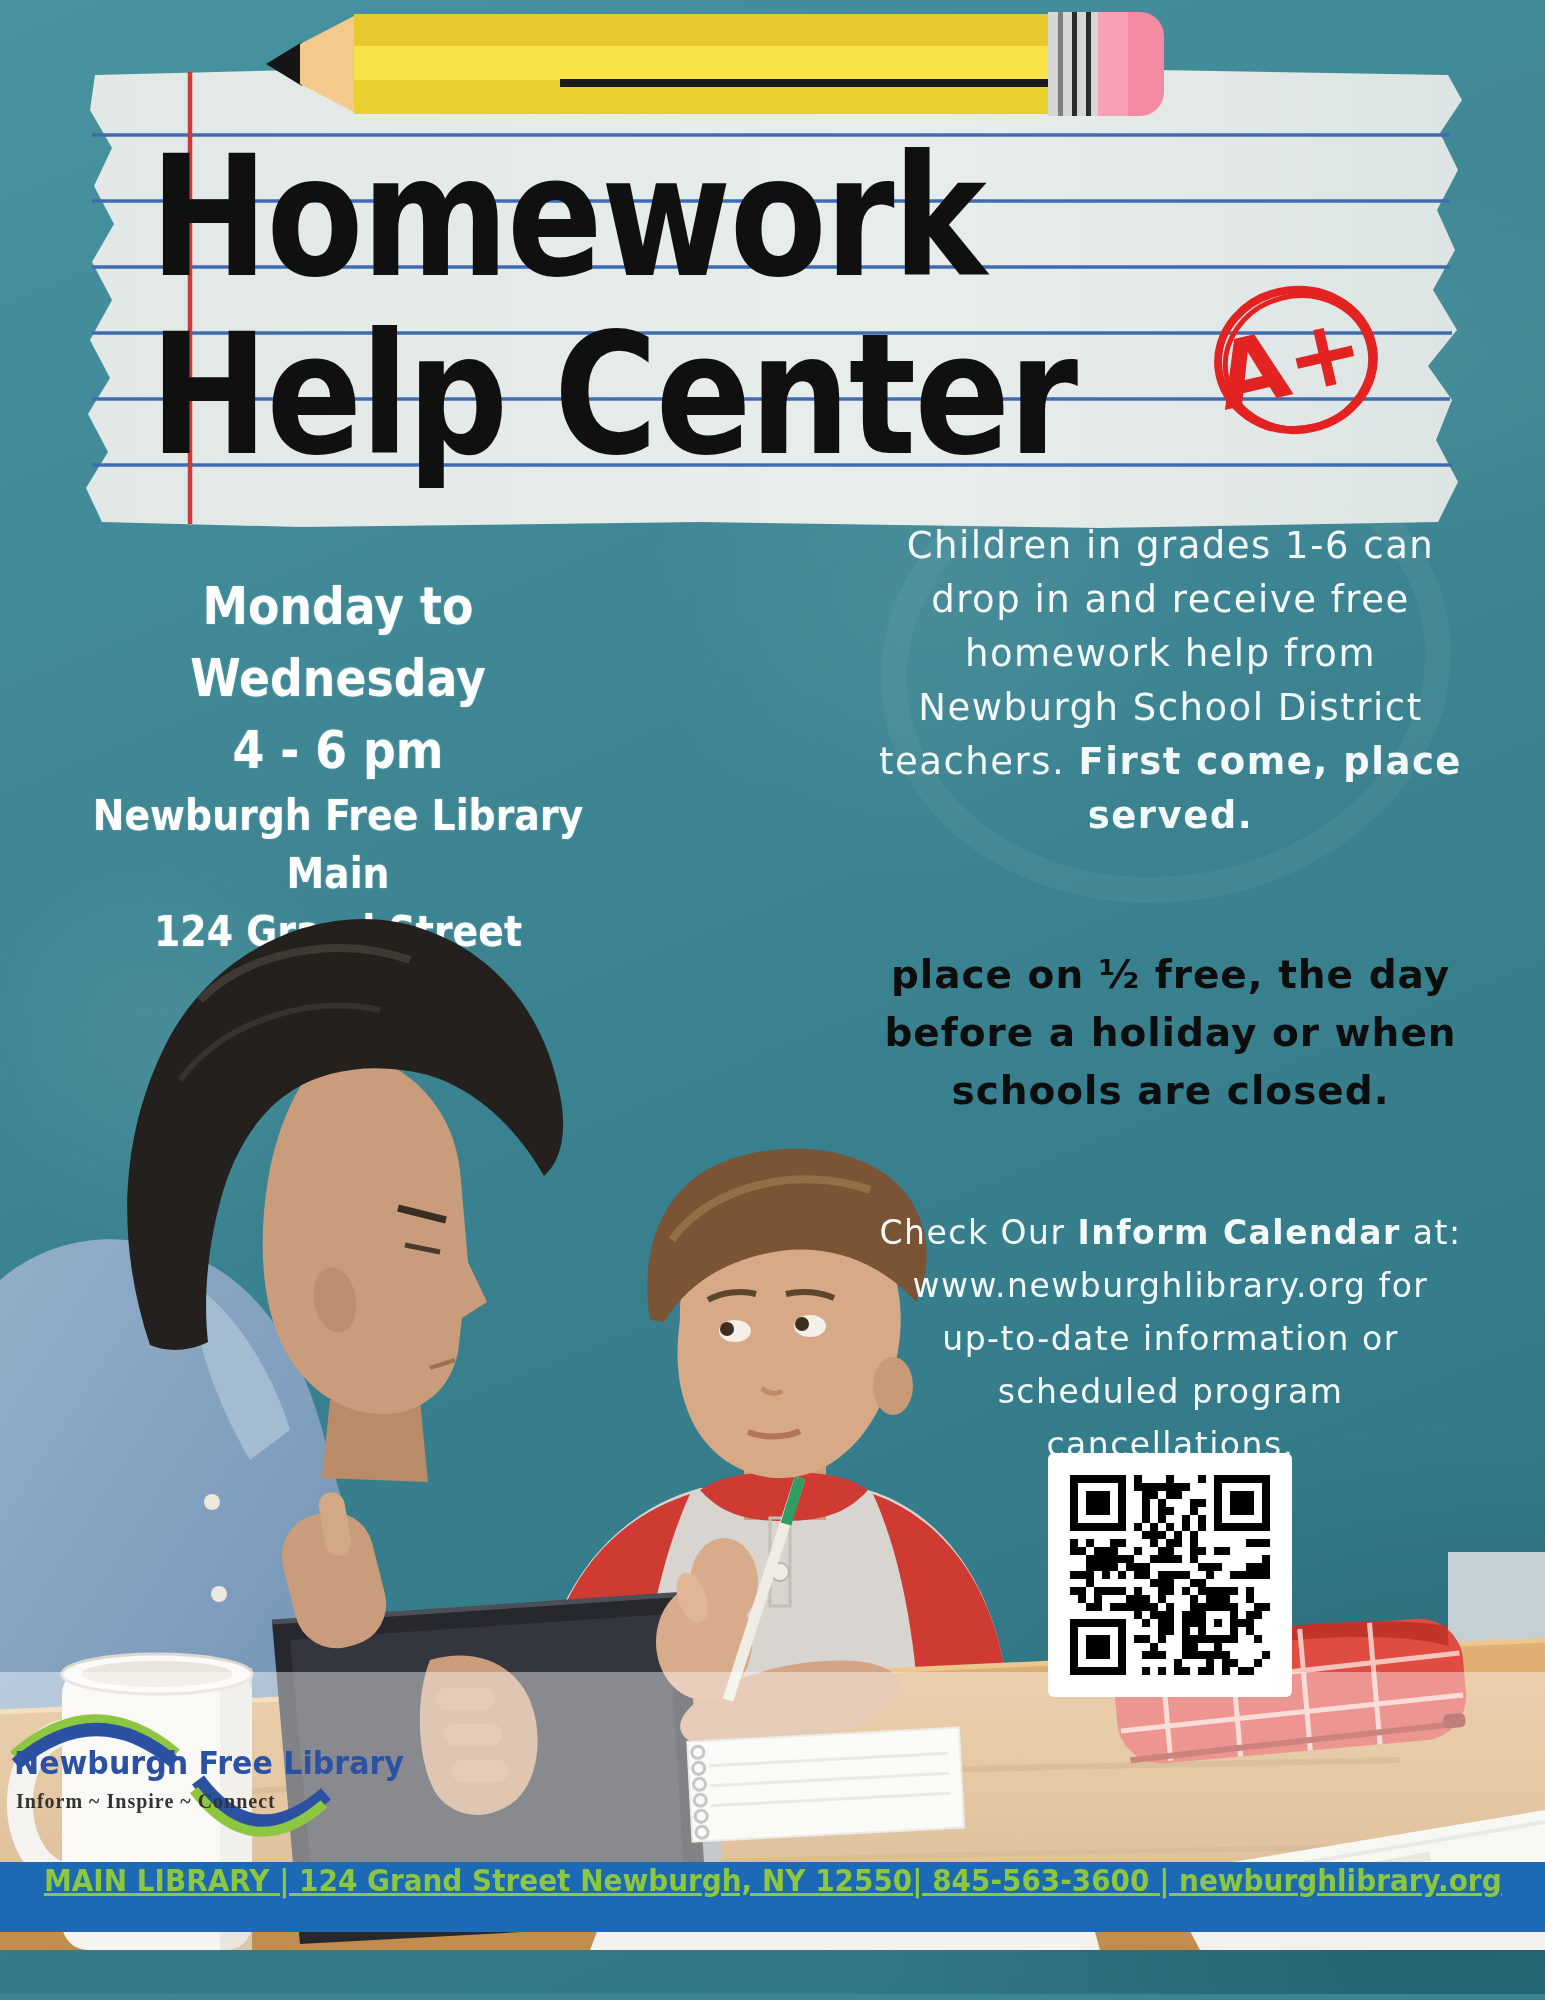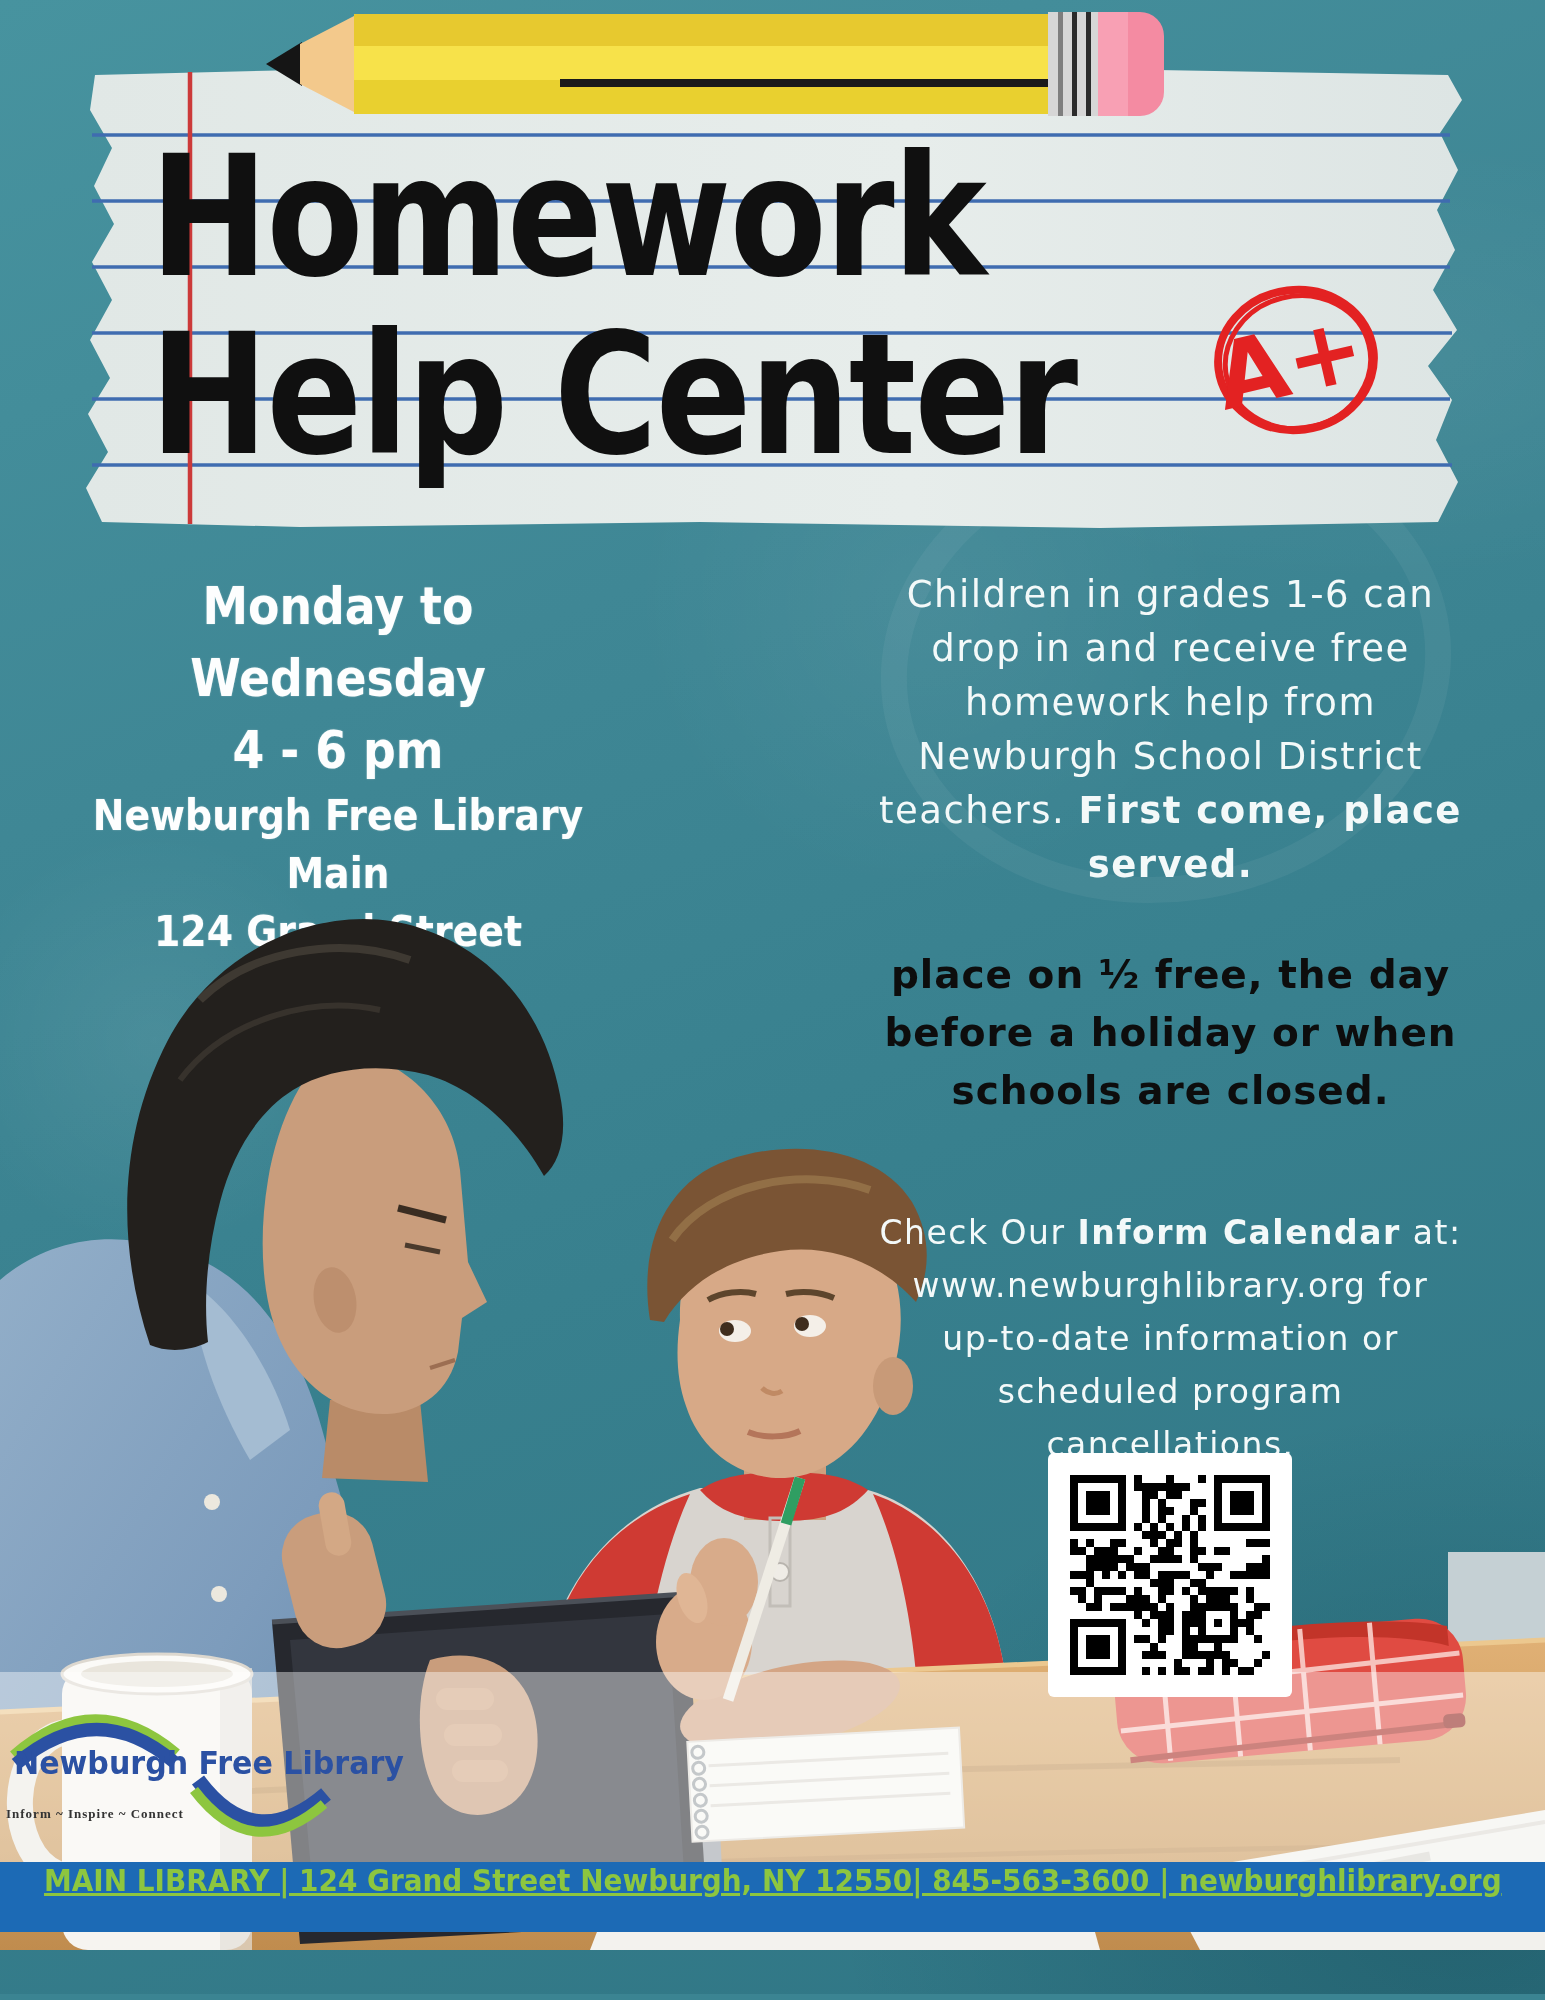--- a/index.html
+++ b/index.html
@@ -28,35 +28,35 @@
     left:38px;top:570px;width:600px;text-align:center;color:#fdfefe;
     font-weight:700;transform:scaleX(.88);transform-origin:center top;
     text-shadow:0 0 2px rgba(255,255,255,.35);
   }
   .schedule .l1{font-size:52px;line-height:72px;}
   .schedule .l2{font-size:52px;line-height:72px;}
   .schedule .l3{font-size:43px;line-height:58px;}
   .schedule .l4{font-size:43px;line-height:58px;}
   
   .infocol{left:838px;top:0;width:665px;text-align:center;}
-  .p1{position:absolute;top:568px;width:100%;color:#f3f9f9;font-size:37px;line-height:54px;letter-spacing:1.5px;}
+  .p1{position:absolute;top:519px;width:100%;color:#f3f9f9;font-size:37px;line-height:54px;letter-spacing:1.5px;}
   .p2{position:absolute;top:946px;width:100%;color:#0d0d0d;font-size:39px;line-height:58px;letter-spacing:1px;font-weight:700;}
   .p3{position:absolute;top:1206px;width:100%;color:#f3f9f9;font-size:33px;line-height:53px;letter-spacing:1.5px;}
   .b{font-weight:700;}
   
   .qr{left:1048px;top:1453px;width:244px;height:244px;background:#fff;border-radius:6px;}
   .qr-grid{position:absolute;left:22px;top:22px;width:200px;height:200px;}
   .qr-grid i{position:absolute;width:8px;height:8px;background:#000;}
   
   .photo{left:0;top:790px;width:1545px;height:1160px;}
   .band{left:0;top:1672px;width:1545px;height:191px;background:rgba(255,255,255,.42);}
   
   .logo{left:6px;top:1694px;width:345px;height:165px;}
   .logo .name{position:absolute;left:8px;top:50px;font-size:32px;font-weight:700;color:#2b51a3;white-space:nowrap;transform:scaleX(.94);transform-origin:left;}
-  .logo .tag{position:absolute;left:0;top:96px;font-size:13px;font-weight:700;color:#333;font-family:"Liberation Serif","DejaVu Serif",serif;letter-spacing:1px;white-space:nowrap;margin-top:16px;}
+  .logo .tag{position:absolute;left:10px;top:96px;font-size:20px;font-weight:700;color:#333;font-family:"Liberation Serif","DejaVu Serif",serif;letter-spacing:1px;white-space:nowrap;}
   
   .bar{left:0;width:1545px;display:flex;align-items:flex-start;justify-content:center;white-space:nowrap;text-decoration:underline;}
   .bar-main{top:1862px;height:70px;background:#1c6ab5;color:#8dc63f;}
   .bar-south{top:1932px;height:62px;background:#8cc63f;color:#1b64b0;}
   .bar span{display:inline-block;font-weight:700;font-size:31px;letter-spacing:0;transform:scaleX(.9);}
   .strip{left:0;top:1994px;width:1545px;height:6px;background:#3b8492;}
 </style>
 </head>
 <body>
 

